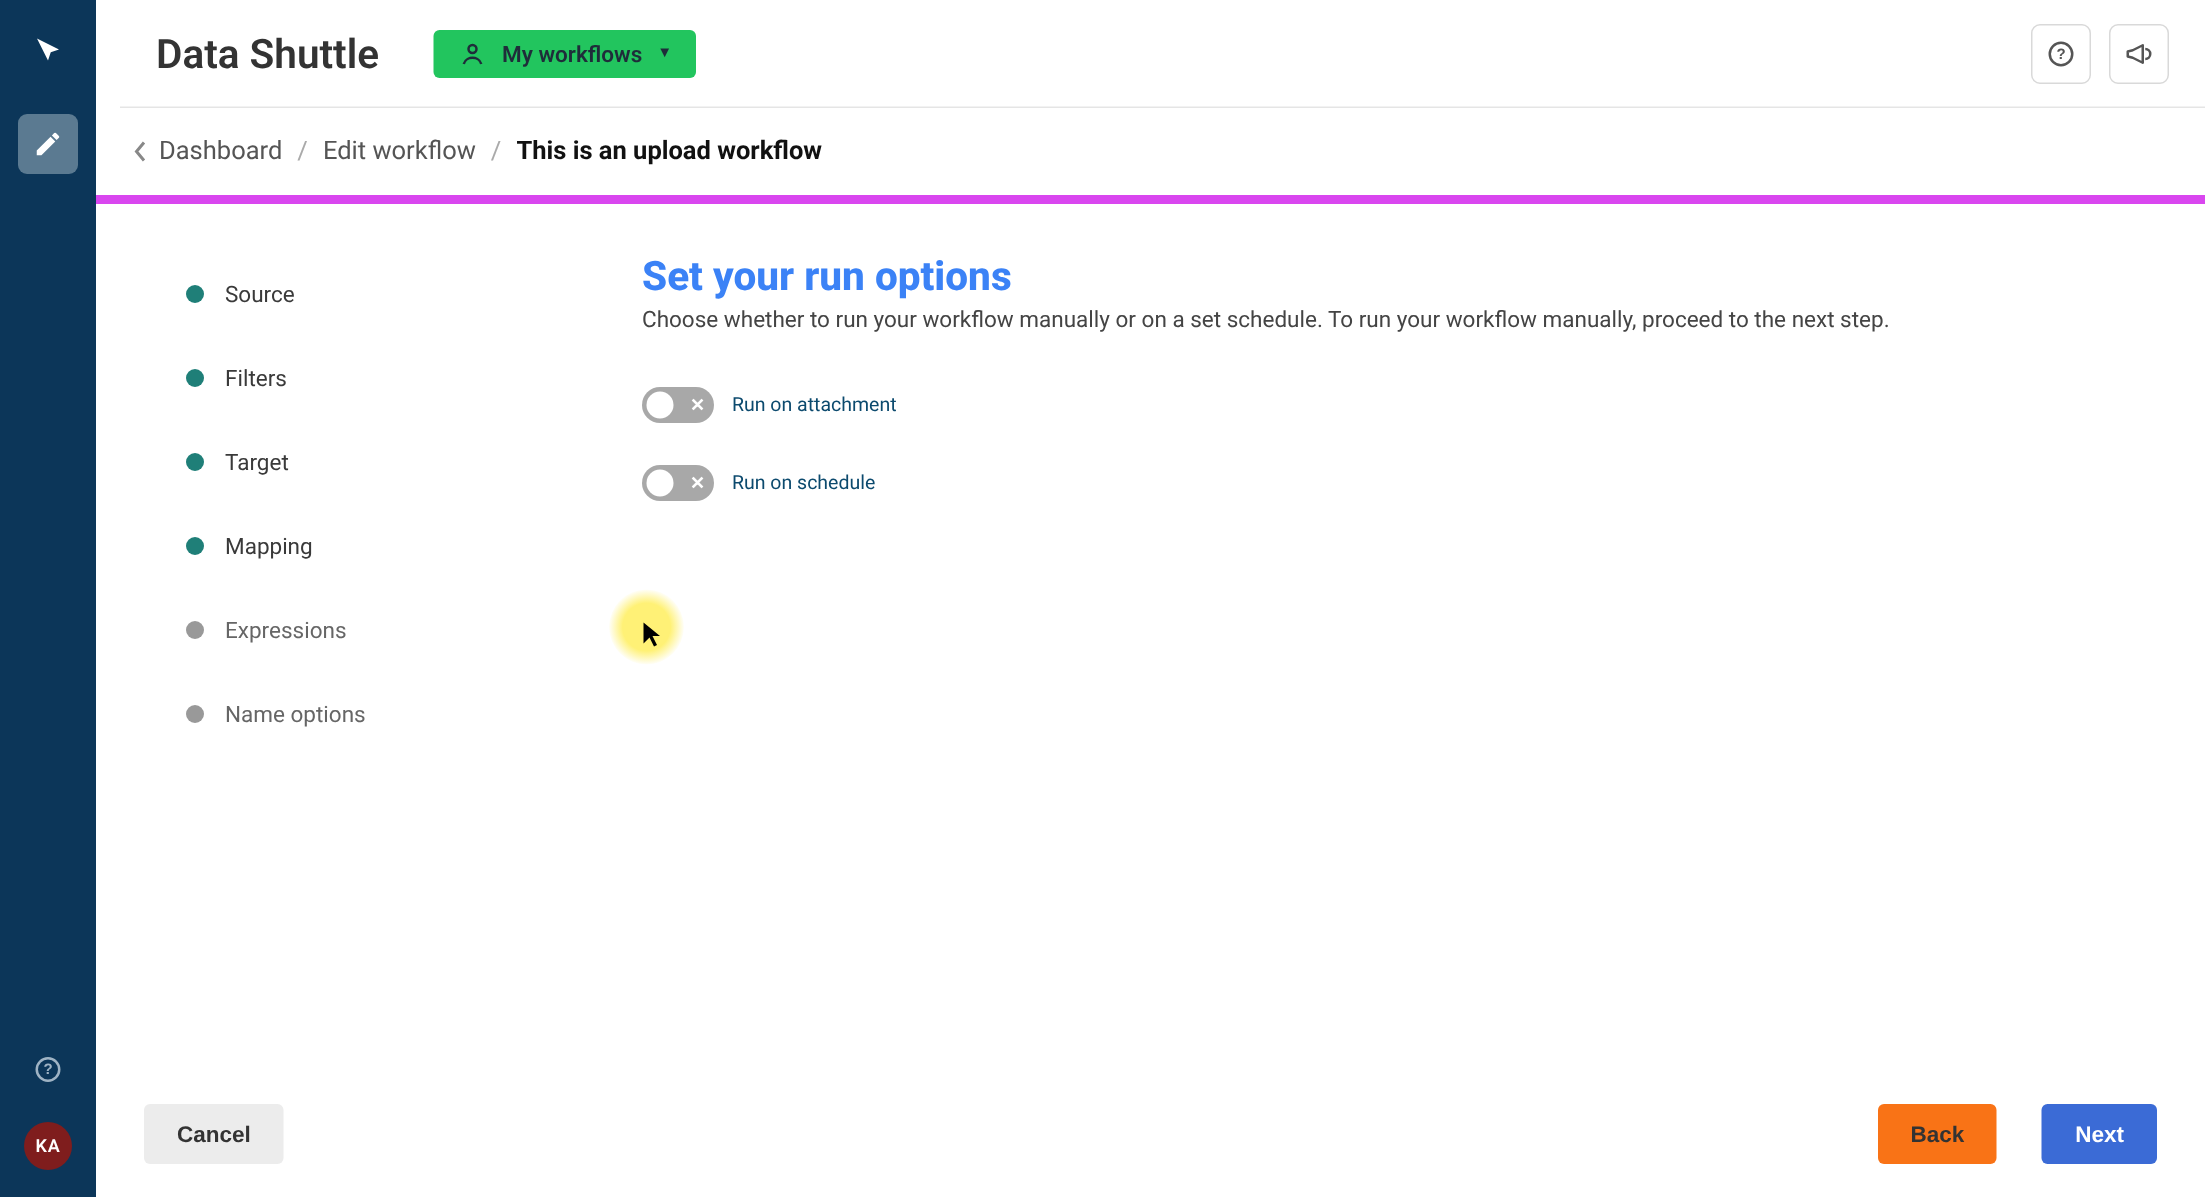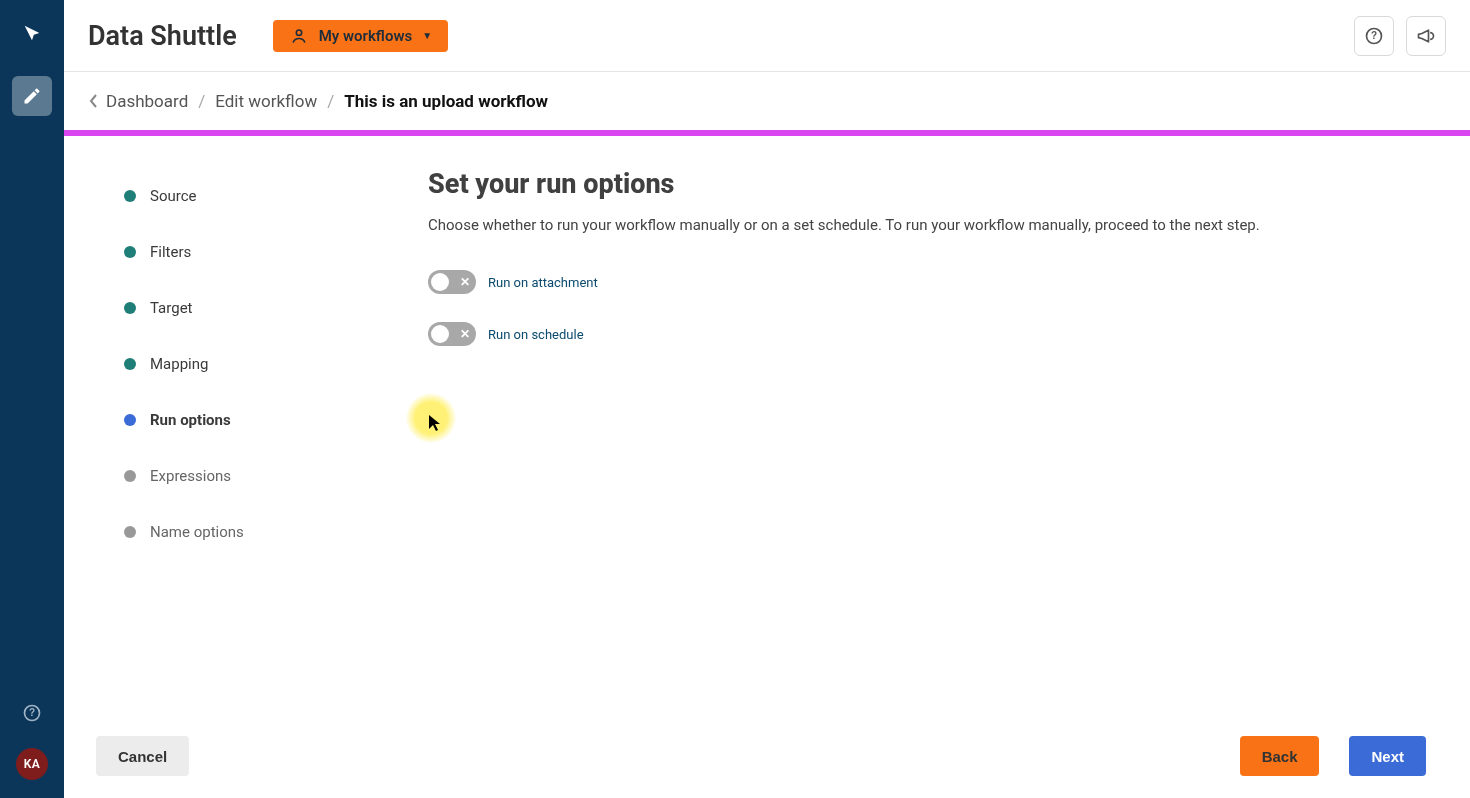--- a/index.html
+++ b/index.html
@@ -22,28 +22,28 @@
   }
   .rail .help2 { width: 22px; height: 22px; display:flex; align-items:center; justify-content:center; }
   .rail .avatar {
     width: 32px; height: 32px; border-radius: 50%; background: #7f1d1d;
     color: #fff; font-size: 12px; font-weight: 600; display:flex; align-items:center; justify-content:center;
     letter-spacing: 0.5px;
   }
 
   
   .header {
-    position: absolute; left: 64px; top: 0; right: 0; height: 72px;
+    position: absolute; left: 80px; top: 0; right: 0; height: 72px;
     border-bottom: 1px solid #e5e5e5;
     display: flex; align-items: center; padding: 0 24px;
   }
   .app-title { font-size: 27px; font-weight: 600; color: #333; margin-right: 36px; }
   .workflow-selector {
     display: inline-flex; align-items: center; gap: 10px;
-    background: #f97316; border-radius: 4px; padding: 6px 16px;
+    background: #22c55e; border-radius: 4px; padding: 6px 16px;
     cursor: pointer; font-size: 15px; font-weight: 600; color: #1f2d3a;
   }
   .workflow-selector .person-icon { display:flex; }
   .workflow-selector .caret { font-size: 10px; }
   .header-right { margin-left: auto; display: flex; gap: 12px; }
   .hdr-btn {
     width: 40px; height: 40px; border: 1px solid #d9d9d9; border-radius: 6px;
     display:flex; align-items:center; justify-content:center; cursor:pointer; background:#fff;
   }
 
@@ -70,41 +70,41 @@
     height: 56px; cursor: pointer; font-size: 15px; color: #3a3a3a;
   }
   .step .dot { width: 12px; height: 12px; border-radius: 50%; flex-shrink:0; }
   .step.complete .dot { background: #1f7f78; }
   .step.active .dot { background: #3b6bd6; }
   .step.pending .dot { background: #999; }
   .step.active .label { font-weight: 700; }
   .step.pending .label { color: #666; }
 
   .content { flex: 1; padding-left: 10px; }
-  .content h1 { font-size: 27px; font-weight: 800; color: #404040; margin-bottom: 16px; }
+  .content h1 { font-size: 27px; font-weight: 800; color: #3b82f6; margin-bottom: 4px; }
   .content .subtitle { font-size: 15px; color: #444; margin-bottom: 36px; }
 
   .toggle-row { display: flex; align-items: center; gap: 12px; margin-bottom: 28px; }
   .toggle {
     width: 48px; height: 24px; border-radius: 12px; background: #a8a8a8;
     position: relative; cursor: pointer; flex-shrink:0;
   }
   .toggle .knob {
     position: absolute; left: 3px; top: 3px; width: 18px; height: 18px;
     border-radius: 50%; background: #fff;
   }
   .toggle .x {
     position: absolute; right: 6px; top: 50%; transform: translateY(-50%);
     color: #fff; font-size: 12px; font-weight: 700;
   }
   .toggle-label { font-size: 13px; color: #0c4a6e; }
 
   
   .footer {
-    position: absolute; left: 64px; bottom: 0; right: 12px; height: 84px;
+    position: absolute; left: 64px; bottom: 0; right: 0; height: 84px;
     display: flex; align-items: center; padding: 0 32px;
   }
   .btn {
     height: 40px; padding: 0 22px; border-radius: 4px; border: none;
     font-size: 15px; font-weight: 600; cursor: pointer;
     display:inline-flex; align-items:center; justify-content:center;
   }
   .btn.cancel { background: #ececec; color: #333; }
   .btn.back { background: #f97316; color: #333; margin-left: auto; margin-right: 14px; }
   .btn.next { background: #3b6bd6; color: #fff; margin-left: 16px; }
@@ -197,24 +197,20 @@
       <span class="label">Filters</span>
     </div>
     <div class="step complete">
       <span class="dot"></span>
       <span class="label">Target</span>
     </div>
     <div class="step complete">
       <span class="dot"></span>
       <span class="label">Mapping</span>
     </div>
-    <div class="step active">
-      <span class="dot"></span>
-      <span class="label">Run options</span>
-    </div>
     <div class="step pending">
       <span class="dot"></span>
       <span class="label">Expressions</span>
     </div>
     <div class="step pending">
       <span class="dot"></span>
       <span class="label">Name options</span>
     </div>
   </div>
 

